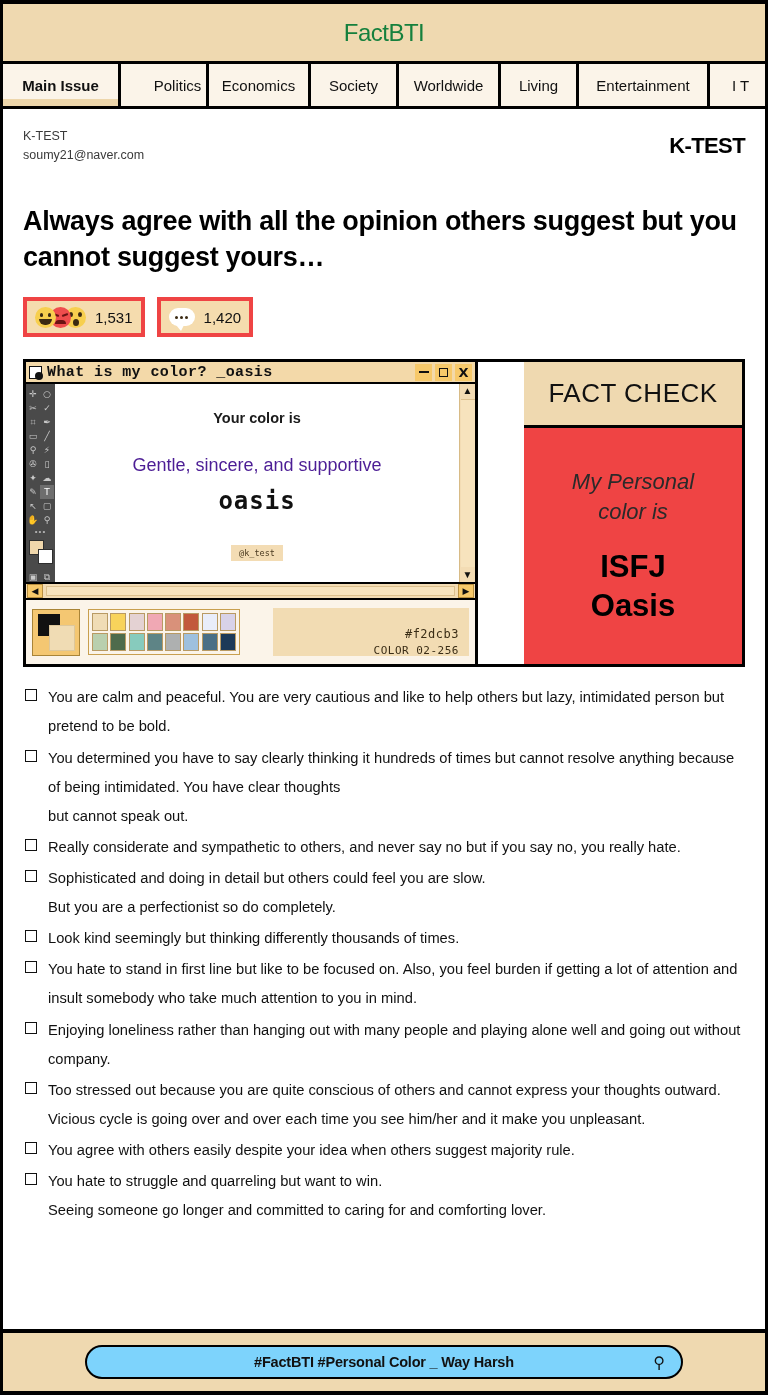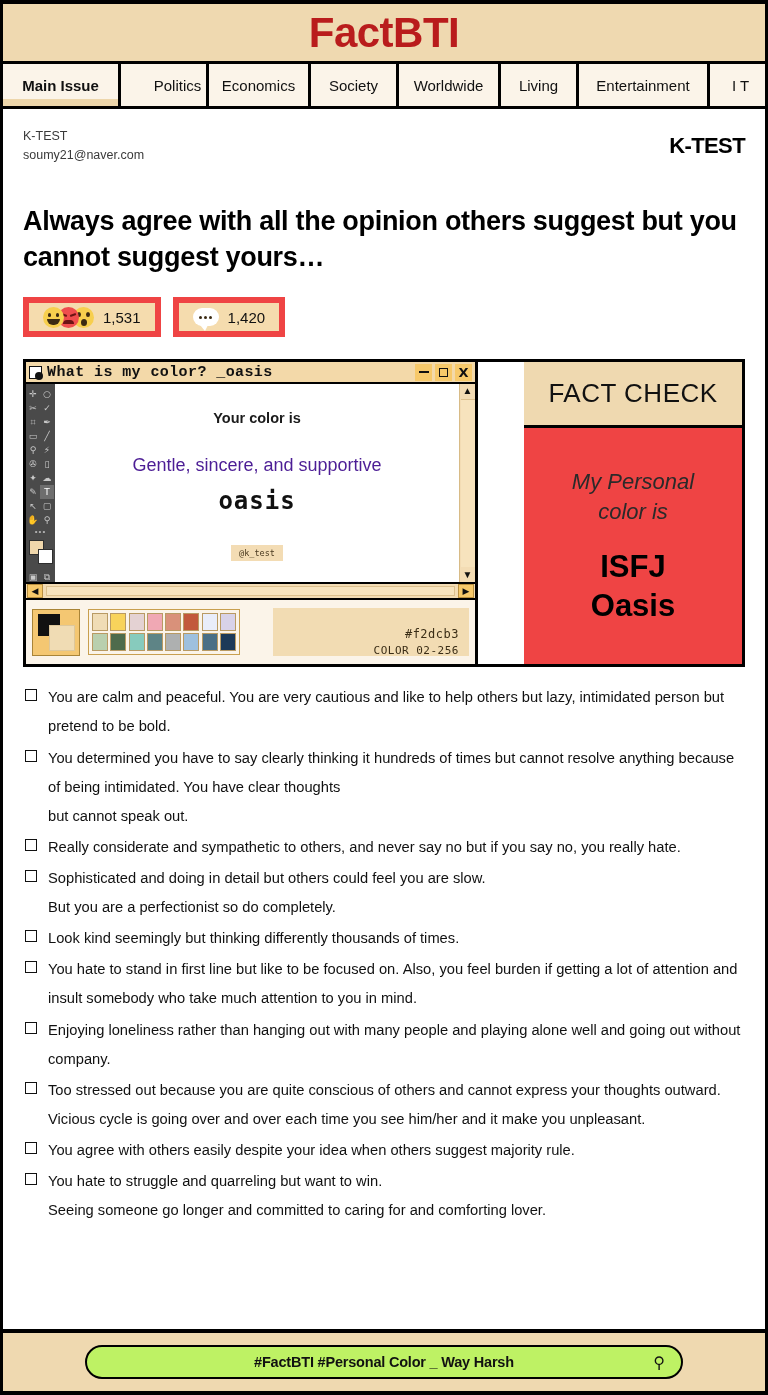--- a/index.html
+++ b/index.html
@@ -23,24 +23,24 @@
   
   .masthead {
     height: 60px;
     background: #efd9b0;
     border-bottom: 3px solid #000;
     display: flex;
     align-items: center;
     justify-content: center;
   }
   .masthead-title {
-    font-size: 42px;
-    font-weight: bold;
+    font-size: 24px;
+    font-weight: normal;
     letter-spacing: -0.5px;
-    color: #b91c1c;
+    color: #15803d;
     font-family: "Liberation Sans", sans-serif;
   }
 
   
   .navbar {
     display: flex;
     height: 45px;
     background: #000;
     border-bottom: 3px solid #000;
   }
@@ -93,25 +93,25 @@
     letter-spacing: -0.3px;
   }
 
   .reaction-row {
     display: flex;
     gap: 12px;
     margin-top: 22px;
   }
   .chip {
     background: #f5dcae;
-    border: 6px solid #ef4444;
+    border: 4px solid #ef4444;
     height: 40px;
     display: flex;
     align-items: center;
-    padding: 0 14px;
+    padding: 0 8px;
     gap: 9px;
   }
   .chip-count { font-size: 15px; color: #111; }
   .emoji-stack { display: flex; align-items: center; }
   .emo {
     width: 21px; height: 21px; border-radius: 50%;
     display: inline-block; position: relative;
   }
   .emo.laugh { background: #f7cf4e; z-index: 3; }
   .emo.angry { background: #ef4d4d; margin-left: -6px; z-index: 2; }
@@ -320,21 +320,21 @@
   }
   .btext { font-size: 14.7px; line-height: 1.98; color:#111; }
 
   
   .footer {
     position:absolute; left:0; right:0; bottom:0;
     height: 62px; background:#efd9b0; border-top: 4px solid #000;
     display:flex; align-items:center; justify-content:center;
   }
   .searchbar {
-    width: 598px; height: 34px; background:#bef264;
+    width: 598px; height: 34px; background:#7dd3fc;
     border: 2.5px solid #000; border-radius: 18px;
     display:flex; align-items:center; justify-content:center;
     position: relative;
   }
   .searchbar .txt { font-size: 14.5px; font-weight: bold; color:#111; letter-spacing:-0.2px; }
   .searchbar .mag { position:absolute; right: 16px; font-size: 16px; color:#111; }
 </style>
 </head>
 <body>
 

